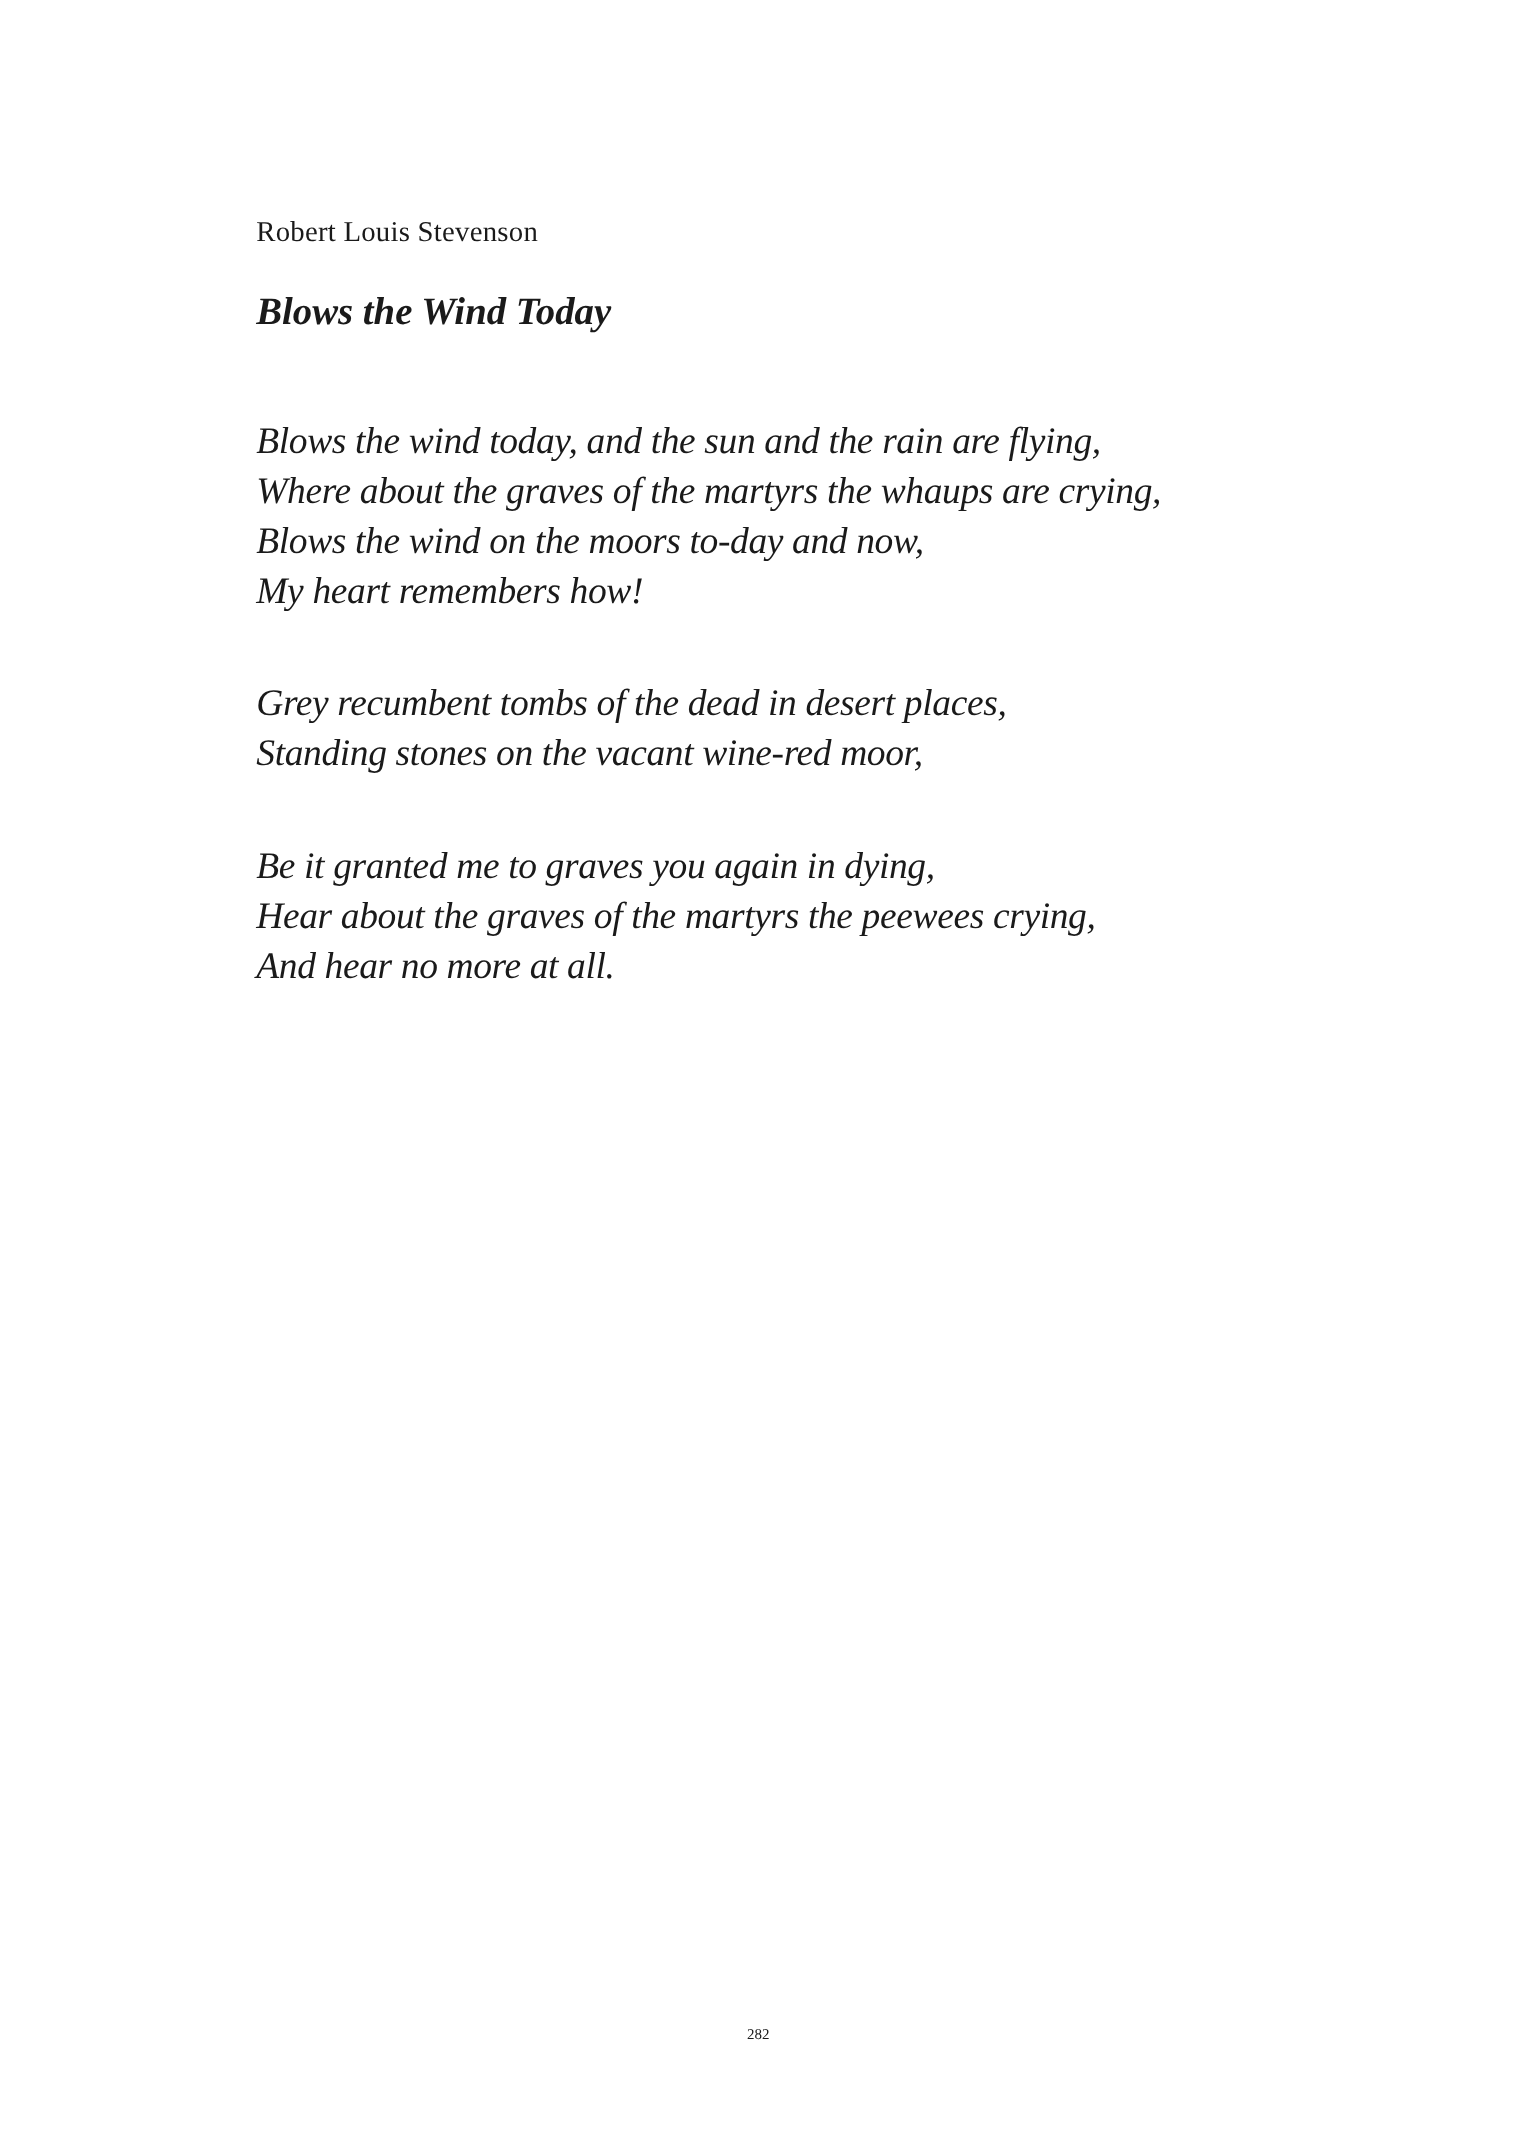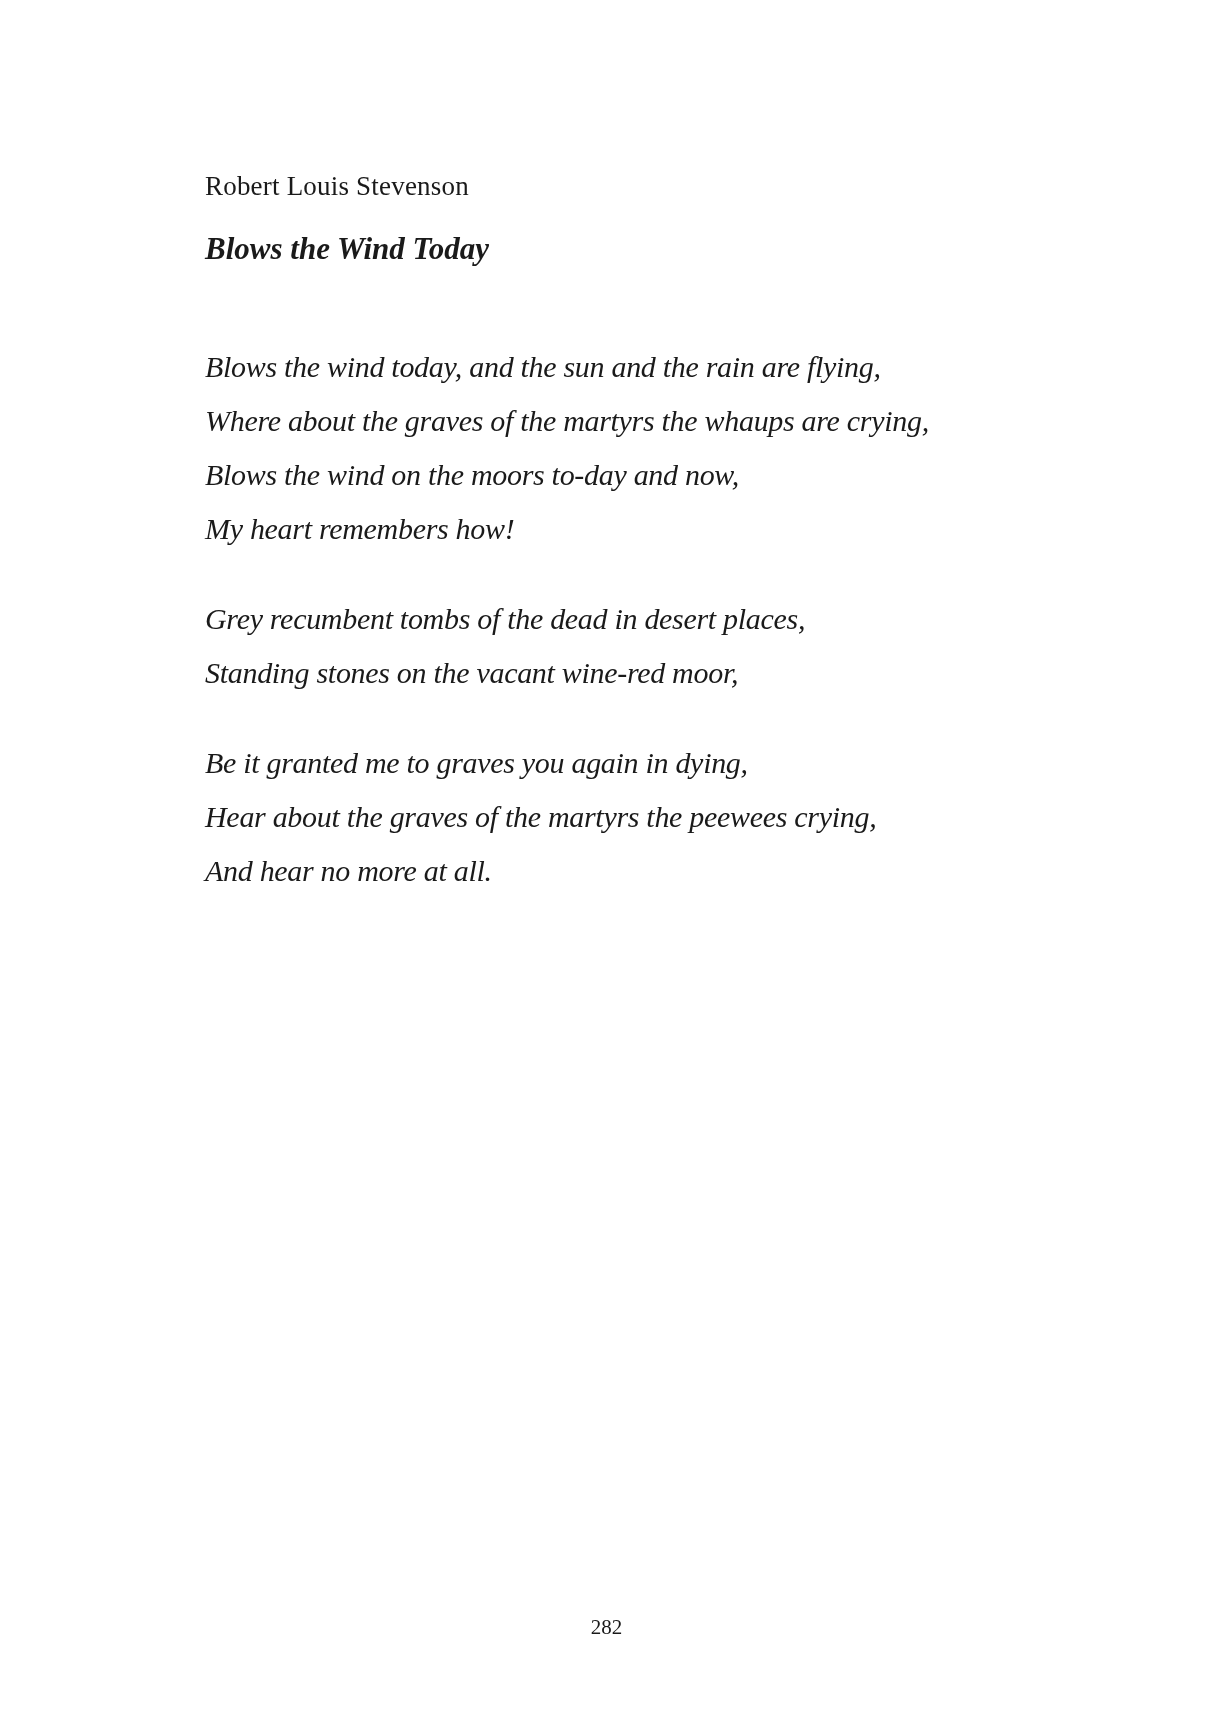--- a/index.html
+++ b/index.html
@@ -12,21 +12,21 @@
       height: 1721px;
       position: relative;
       overflow: hidden;
       color: #1a1a1a;
       font-family: "Liberation Serif", "DejaVu Serif", serif;
     }
     .author {
       position: absolute;
       left: 205px;
       top: 166px;
-      font-size: 27px;
+      font-size: 23px;
       line-height: 40px;
       font-style: normal;
       letter-spacing: 0.2px;
       white-space: nowrap;
     }
     .title {
       position: absolute;
       left: 205px;
       top: 226px;
       font-size: 31px;
@@ -44,29 +44,28 @@
     .stanza {
       margin: 0 0 50px 0;
     }
     .line {
       display: block;
       font-size: 30px;
       line-height: 40px;
       font-style: italic;
       white-space: nowrap;
       letter-spacing: -0.3px;
-      margin-top: 14px;
     }
     .page-number {
       position: absolute;
       left: 0;
       width: 1213px;
       top: 1614px;
       text-align: center;
-      font-size: 21px;
+      font-size: 12px;
       line-height: 26px;
     }
   </style>
 </head>
 <body>
 
 <div class="author">Robert Louis Stevenson</div>
 <div class="title">Blows the Wind Today</div>
 
 <div class="poem">

